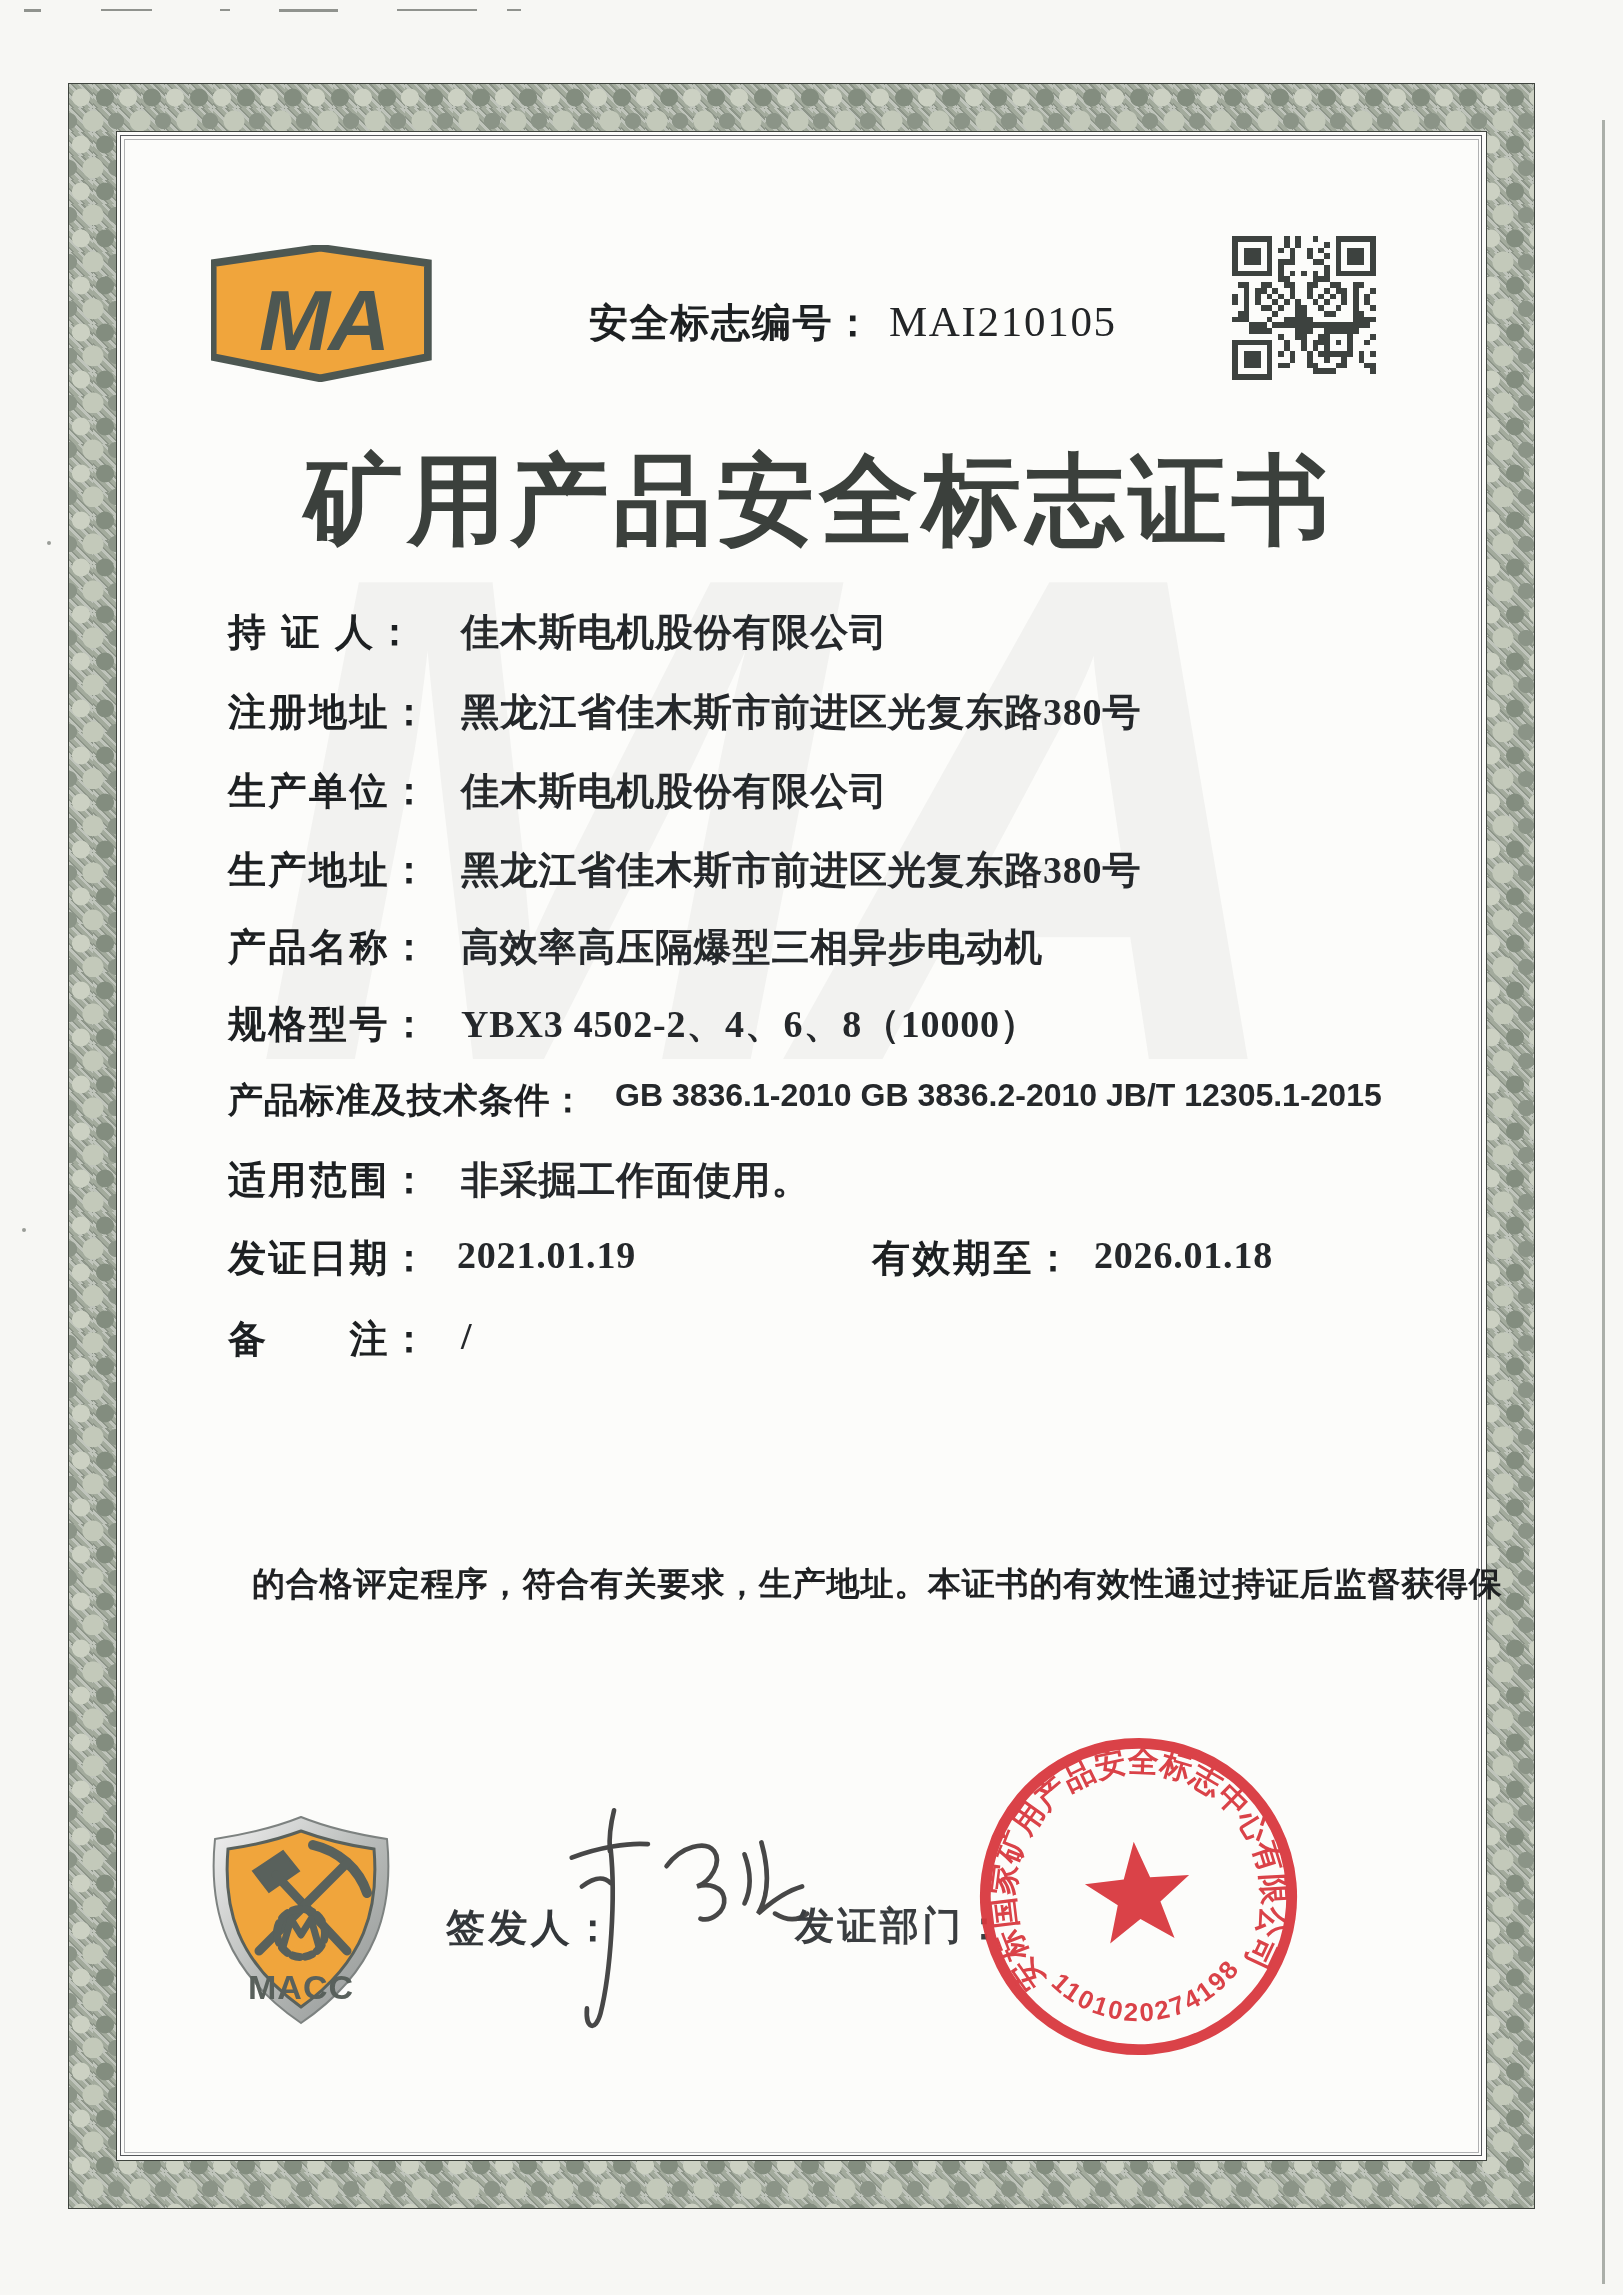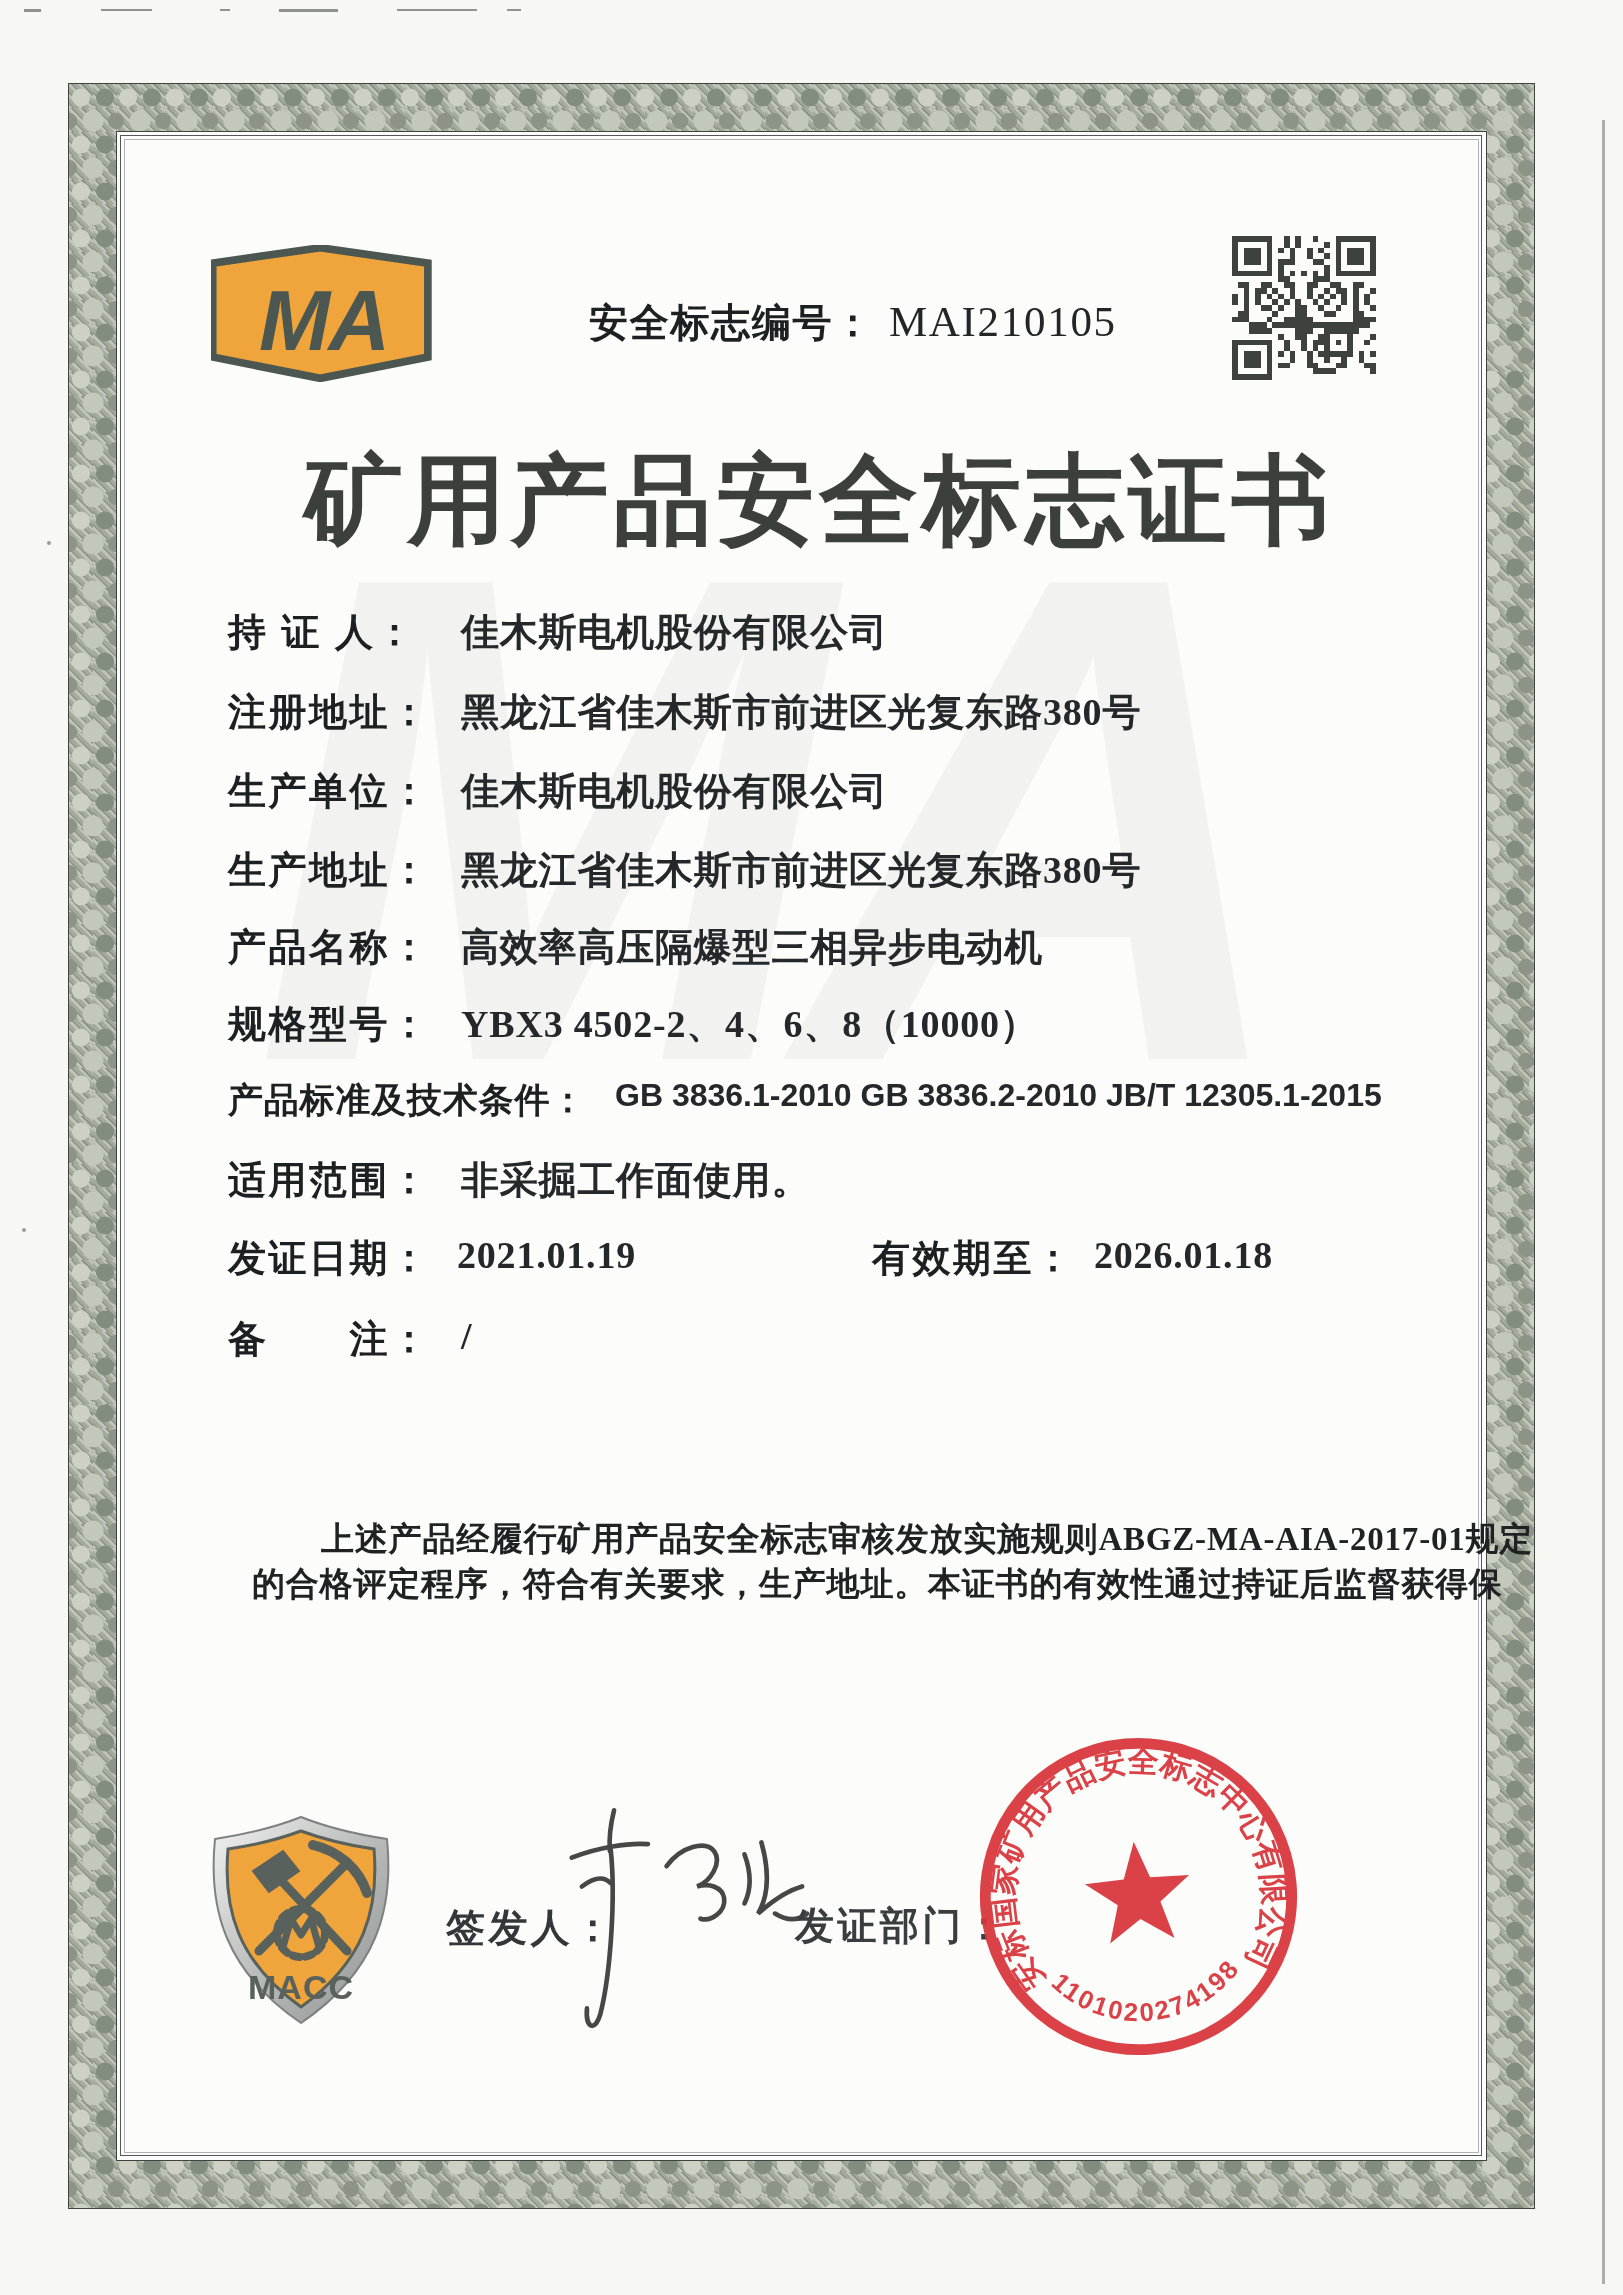--- a/index.html
+++ b/index.html
@@ -436,21 +436,20 @@
     <span class="lab">发证日期：</span>
     <span class="val">2021.01.19</span>
     <span class="lab2">有效期至：</span>
     <span class="val2">2026.01.18</span>
   </div>
   <div class="row" style="top:1314px">
     <span class="lab">备　　注：</span>
     <span class="val">/</span>
   </div>
 
-  <div class="stmt l1">上述产品经履行矿用产品安全标志审核发放实施规则ABGZ-MA-AIA-2017-01规定</div>
   <div class="stmt l2">的合格评定程序，符合有关要求，生产地址。本证书的有效性通过持证后监督获得保</div>
 
   <svg class="macc" width="200" height="215" viewBox="0 0 200 215">
     <defs>
       <linearGradient id="metal" x1="0" y1="0" x2="1" y2="1">
         <stop offset="0" stop-color="#f1f1f1"></stop>
           <stop offset=".5" stop-color="#b9bcba"></stop>
           <stop offset="1" stop-color="#8f9392"></stop>
       </linearGradient>
     </defs>

